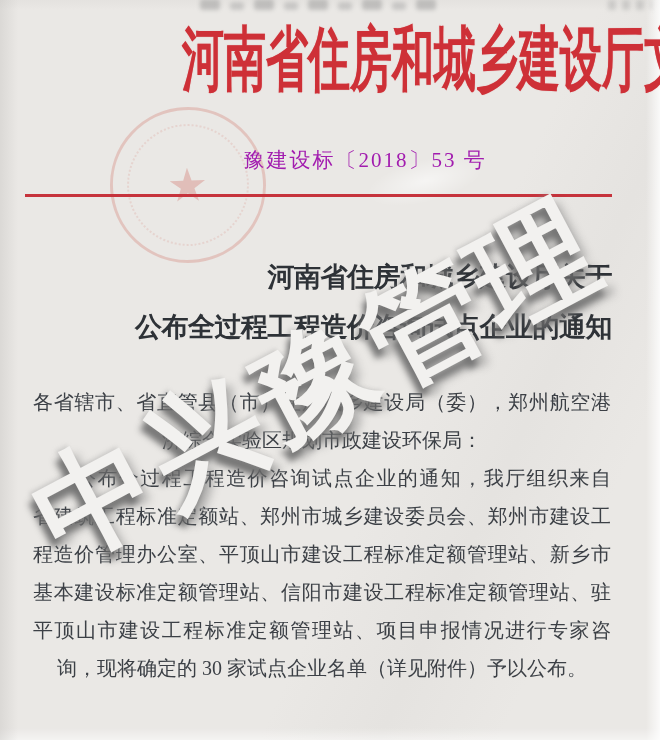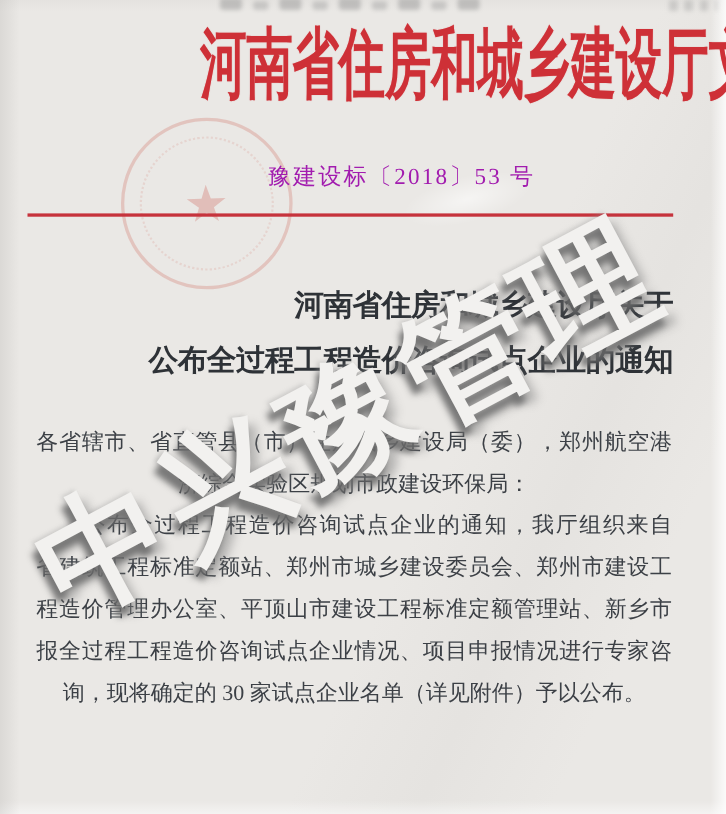--- a/index.html
+++ b/index.html
@@ -104,19 +104,20 @@
     <div>河南省住房和城乡建设厅关于</div>
     <div>公布全过程工程造价咨询试点企业的通知</div>
   </div>
 
   <div class="body-block">
     <div class="bline just">各省辖市、省直管县（市）住房城乡建设局（委），郑州航空港经</div>
     <div class="bline left">济综合实验区规划市政建设环保局：</div>
     <div class="bline just">　　公布全过程工程造价咨询试点企业的通知，我厅组织来自</div>
     <div class="bline just">省建筑工程标准定额站、郑州市城乡建设委员会、郑州市建设工</div>
     <div class="bline just">程造价管理办公室、平顶山市建设工程标准定额管理站、新乡市</div>
-    <div class="bline just">报全过程工程造价咨询试点企业情况、项目申报情况进行专家咨</div>
+    <div class="bline just">基本建设标准定额管理站、信阳市建设工程标准定额管理站、驻</div>
+    <div class="bline just">平顶山市建设工程标准定额管理站、项目申报情况进行专家咨</div>
     <div class="bline left">询，现将确定的 30 家试点企业名单（详见附件）予以公布。</div>
   </div>
 
 </div>
 
 <div class="watermark">中兴豫管理</div>
 
 </body></html>

